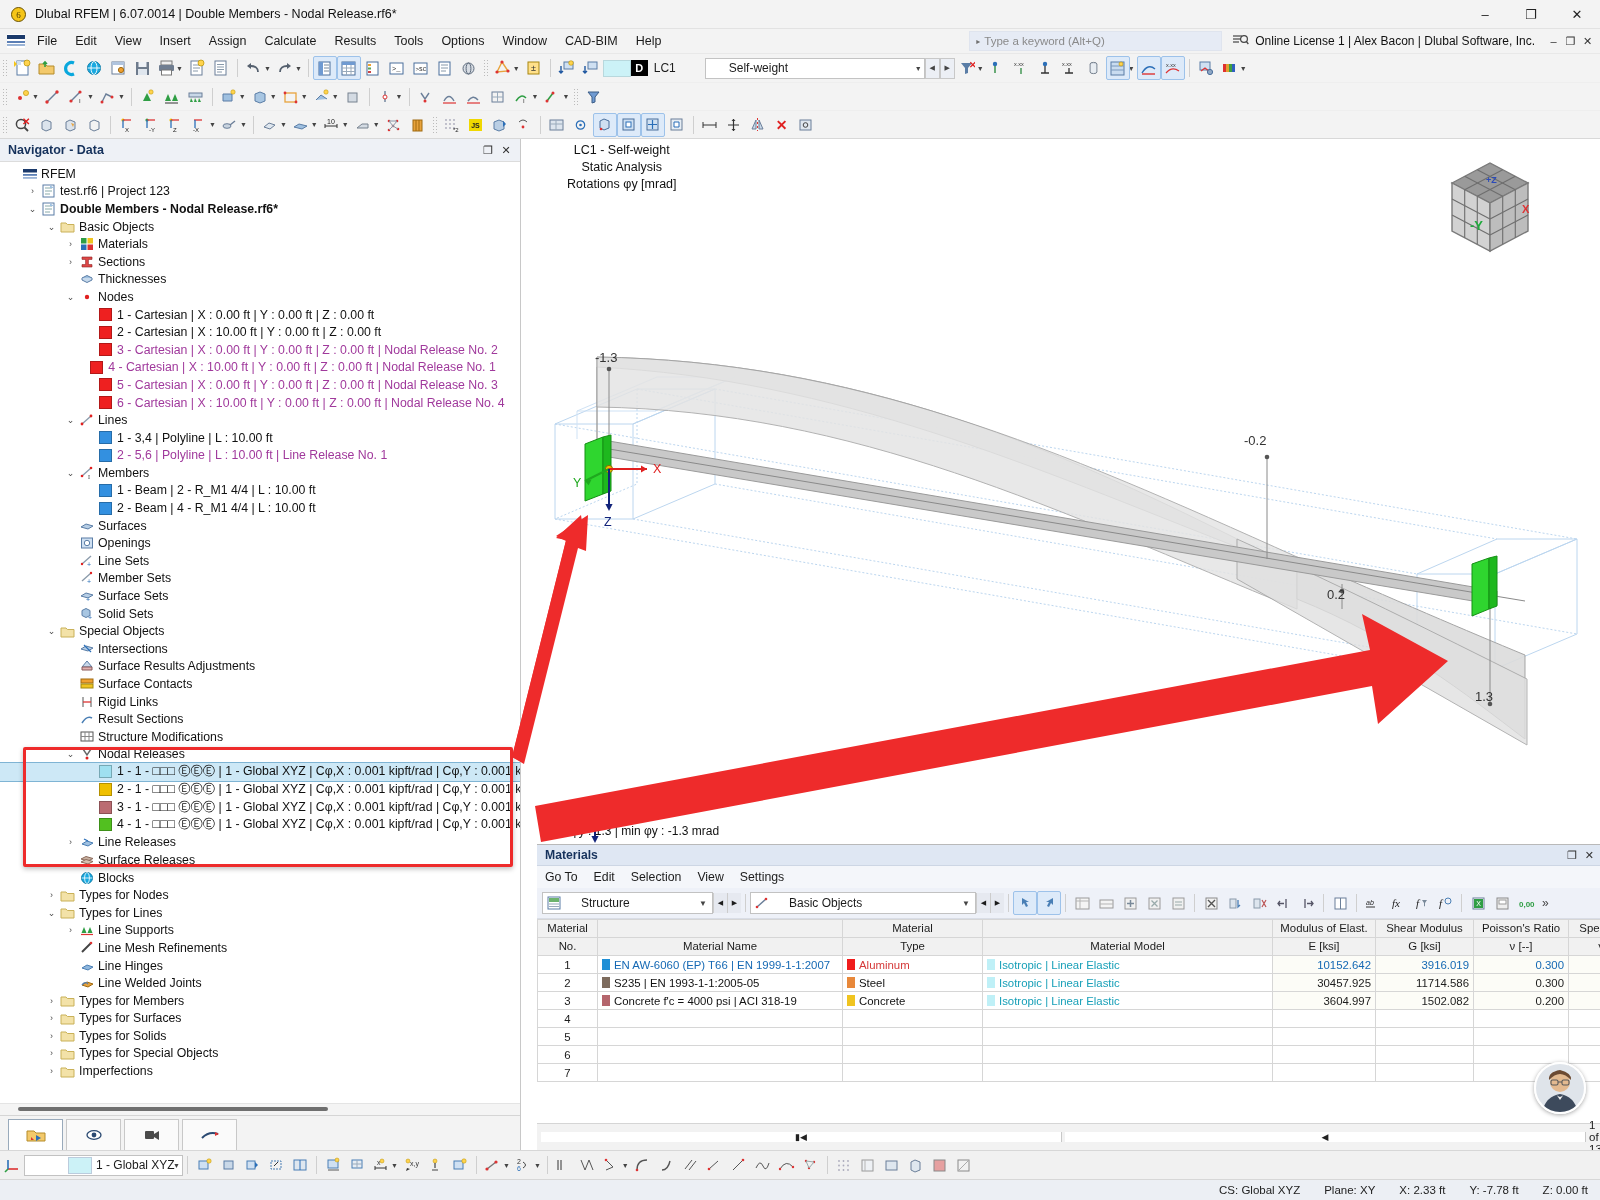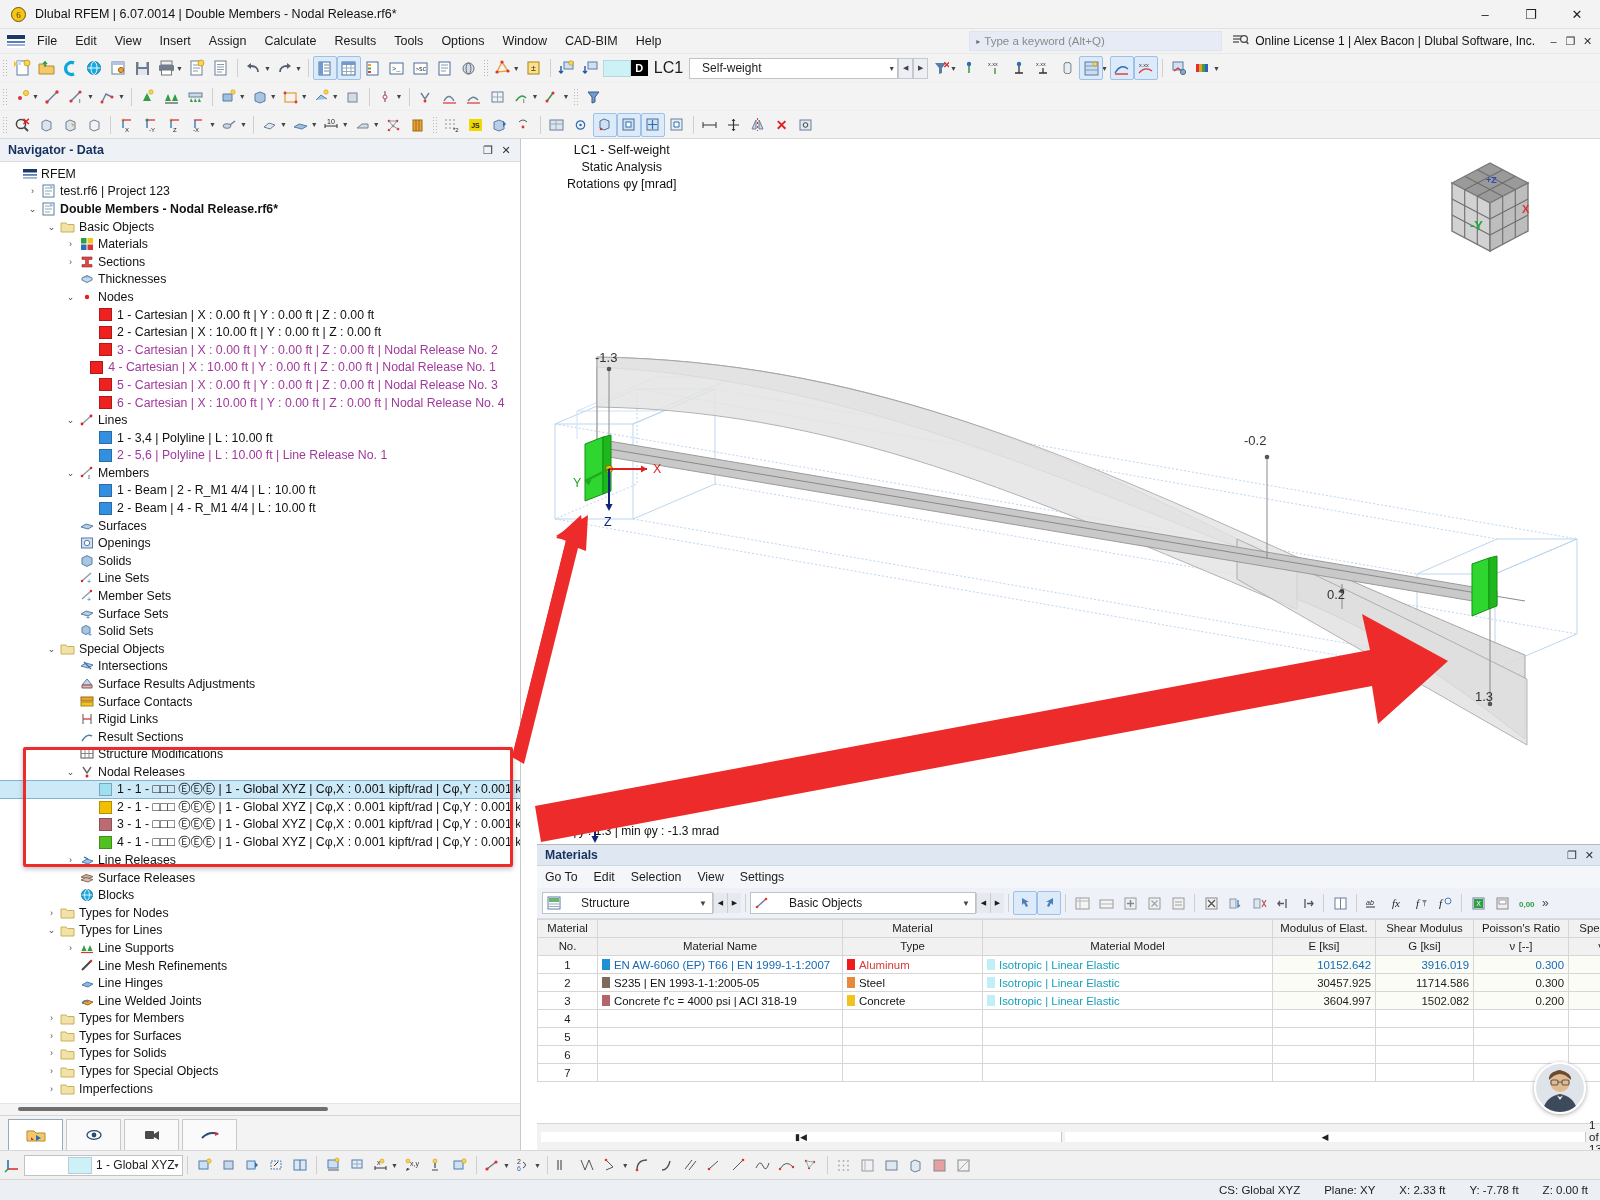--- a/index.html
+++ b/index.html
@@ -37,22 +37,22 @@
   .tbtn{width:24px;height:24px;display:flex;align-items:center;justify-content:center;position:relative;flex:0 0 auto;}
   .tbtn.on{background:#ddeaf9;border:1px solid #9dc2ea;width:22px;height:22px;border-radius:2px;}
   .tsep{width:1px;height:18px;background:#cfcfcf;margin:0 4px;flex:0 0 1px;}
   .tgrip{width:6px;height:18px;flex:0 0 6px;margin:0 2px;
         background-image:radial-gradient(#bbb 1px,transparent 1px);background-size:3px 3px;}
   .caret{font-size:7px;color:#444;margin-left:-2px;margin-right:2px;}
 
   .lcsel{display:flex;align-items:center;height:20px;}
   .lcswatch{width:26px;height:15px;background:#ccf2f7;border:1px solid #b8d8dd;}
   .lcD{width:17px;height:16px;background:#000;color:#fff;font-size:11px;font-weight:bold;display:flex;align-items:center;justify-content:center;}
-  .lclabel{font-size:16px;margin:0 6px;}
-  .lccombo{width:195px;height:19px;background:#fff;border:1px solid #c3c3c3;display:flex;align-items:center;padding-left:12px;font-size:12px;}
+  .lclabel{font-size:12px;margin:0 6px;}
+  .lccombo{width:195px;height:19px;background:#fff;border:1px solid #c3c3c3;display:flex;align-items:center;padding-left:23px;font-size:12px;margin-left:23px;}
   .lccombo .cv{flex:1;}
   .spin{width:13px;height:19px;background:#eceff5;border:1px solid #c8c8c8;display:flex;align-items:center;justify-content:center;font-size:7px;color:#444;}
 
   
   .body{flex:1;display:flex;min-height:0;gap:16px;}
 
   
   .nav{width:520px;flex:0 0 520px;display:flex;flex-direction:column;background:#fff;border-right:1px solid #c8c8c8;}
   .navhdr{height:22px;flex:0 0 22px;background:#eef1f6;display:flex;align-items:center;border-bottom:1px solid #dcdcdc;}
   .navhdr .t{font-size:12.5px;font-weight:bold;color:#16325c;margin-left:8px;}
@@ -990,29 +990,20 @@
           </div>
           <div class="row" style="padding-left: 63px;">
             <span class="exp none">·</span>
             <span class="tico">
               <svg width="14" height="14">
                 <rect x="1.5" y="2" width="11" height="10" fill="#cfe0f2" stroke="#5a7da6"></rect>
                 <circle cx="7" cy="7" r="2.7" fill="#fff" stroke="#5a7da6"></circle>
               </svg>
             </span>
             <span class="lbl">Openings</span>
-          </div>
-          <div class="row" style="padding-left: 63px;">
-            <span class="exp none">·</span>
-            <span class="tico">
-              <svg width="14" height="14">
-                <path d="M2 4l5-2.4 5 2.4v6L7 12.4 2 10z" fill="#a8c6e2" stroke="#5a7da6"></path>
-              </svg>
-            </span>
-            <span class="lbl">Solids</span>
           </div>
           <div class="row" style="padding-left: 63px;">
             <span class="exp none">·</span>
             <span class="tico">
               <svg width="14" height="14">
                 <line x1="2" y1="10" x2="11" y2="2" stroke="#8a9aaa" stroke-width="1.4"></line>
                 <circle cx="2" cy="10" r="1.2" fill="#e02020"></circle>
                 <text x="7" y="13" font-size="7" fill="#2b6fb8">+</text>
               </svg>
             </span>

